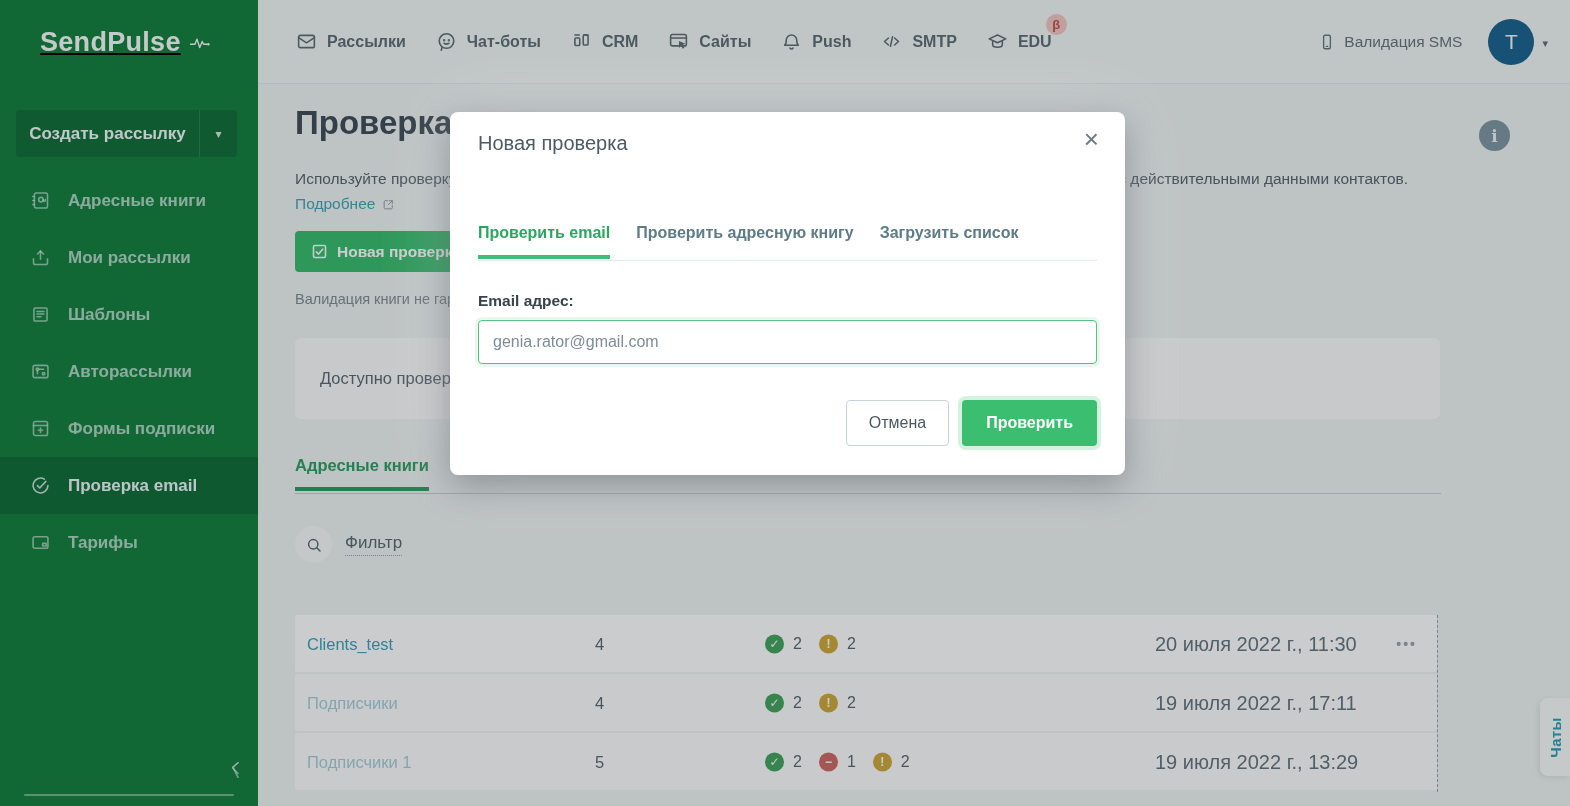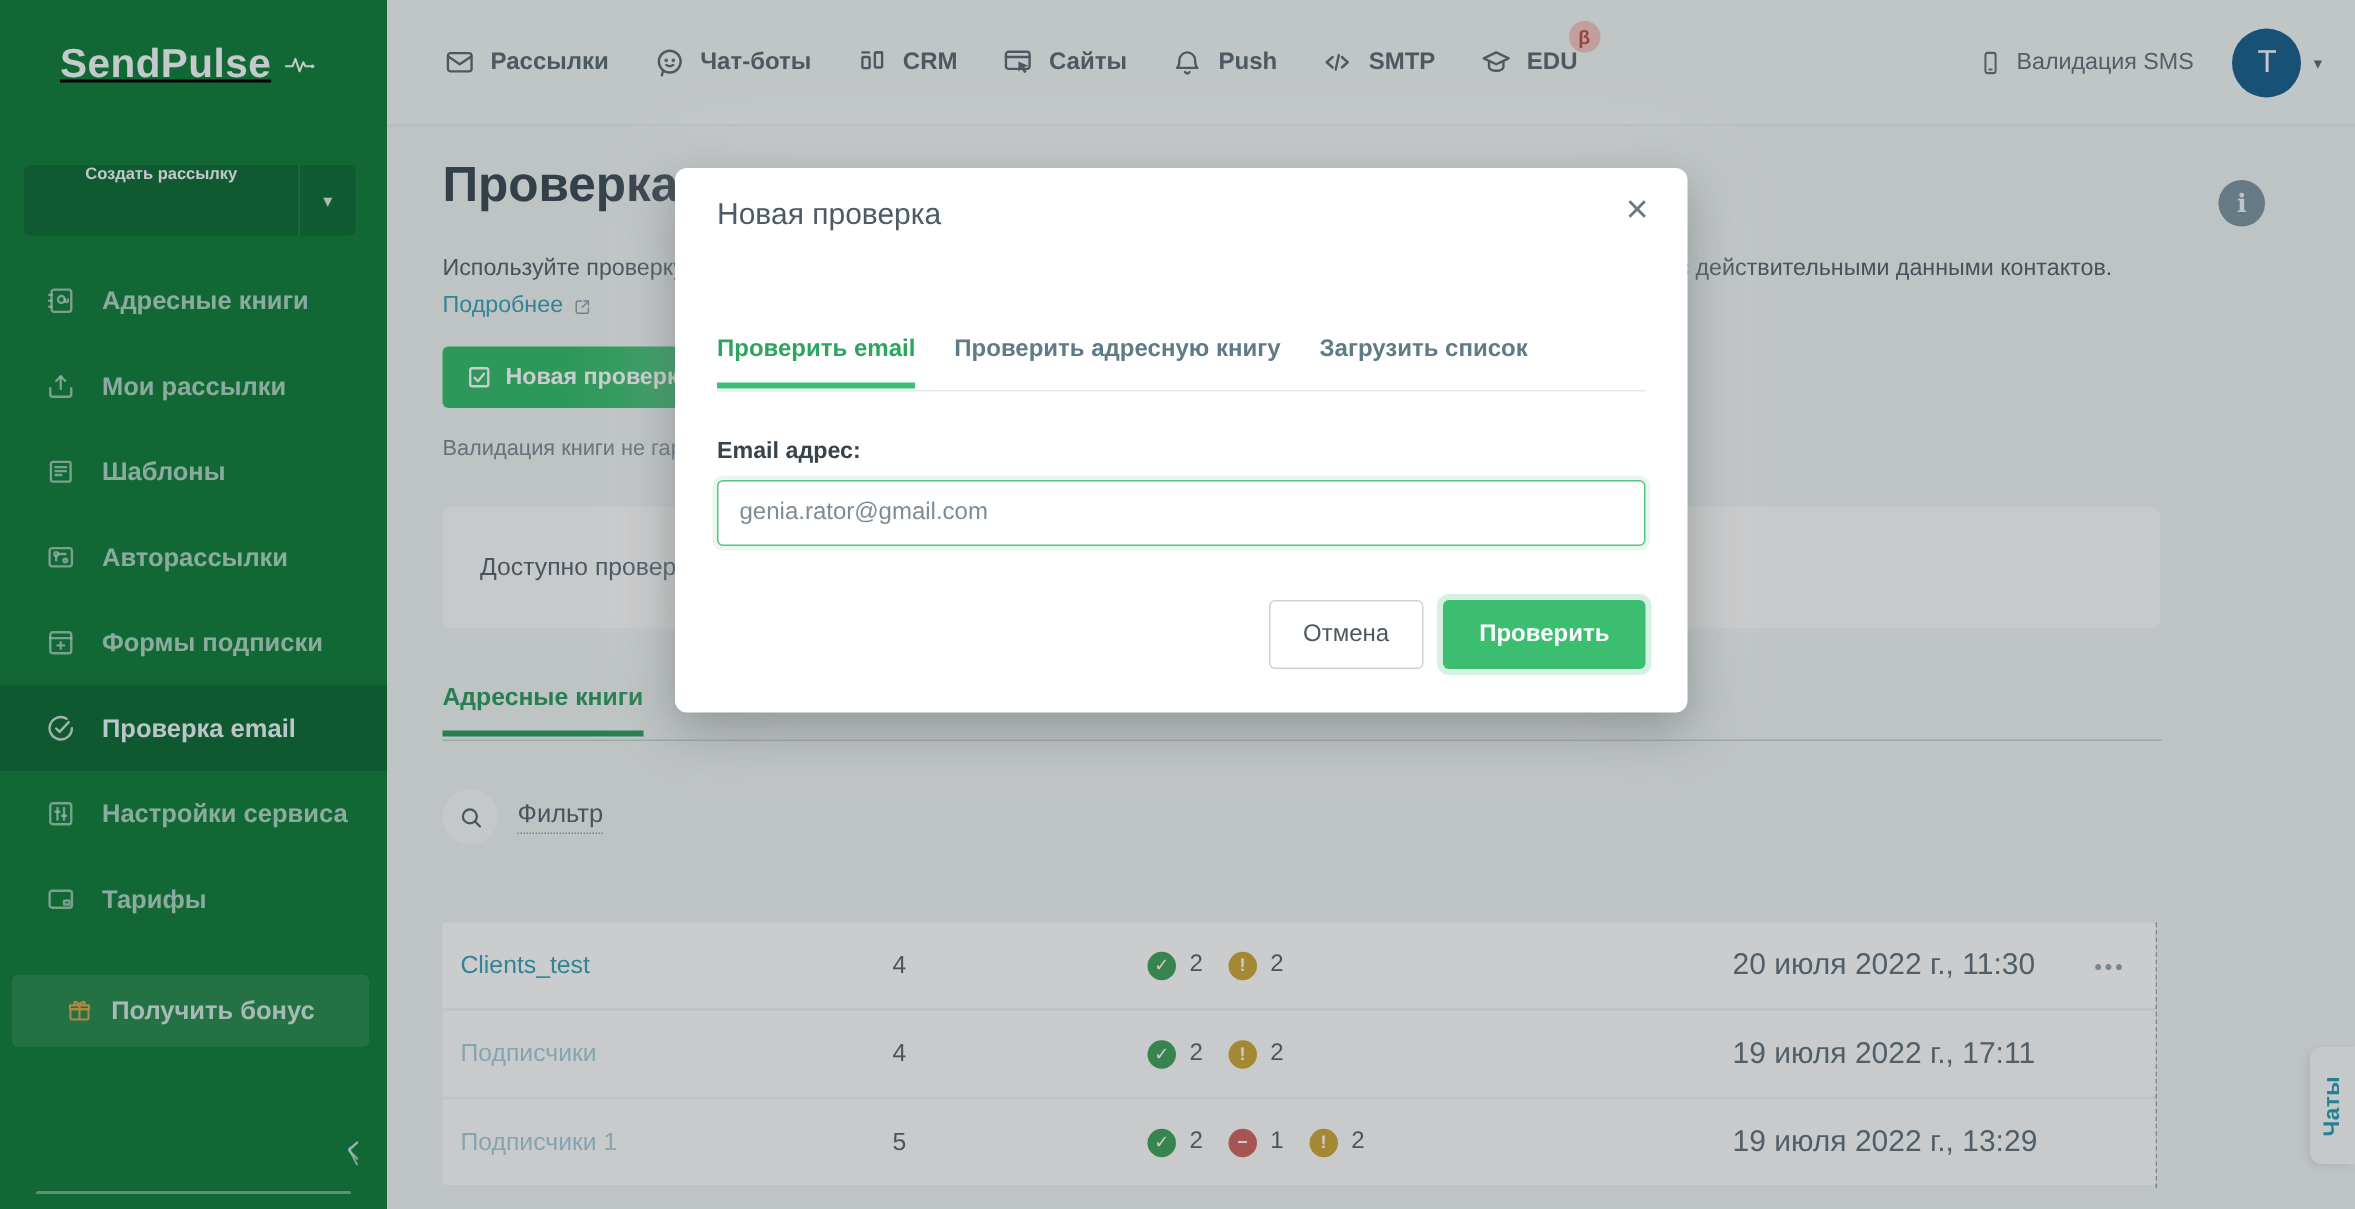--- a/index.html
+++ b/index.html
@@ -5,21 +5,21 @@
   *{margin:0;padding:0;box-sizing:border-box;}
   html,body{width:1570px;height:806px;background:#fff;}
   body{font-family:"Liberation Sans","DejaVu Sans",sans-serif;}
   .stage{position:relative;width:1570px;height:806px;overflow:hidden;background:#EFF4F4;}
 
   
   .sidebar{position:absolute;left:0;top:0;width:258px;height:806px;background:#15803d;z-index:10;text-decoration:underline;}
   .logo{height:84px;display:flex;align-items:center;padding-left:40px;gap:9px;color:#F7FBFC;}
   .logo-text{font-size:27px;font-weight:700;letter-spacing:.3px;}
   .pulse .ic svg,.pulse svg{width:34px;height:25px;}
-  .create-btn{position:absolute;left:16px;top:110px;width:221px;height:47px;background:rgba(4,36,44,.18);border-radius:4px;display:flex;color:#F2FAFB;font-size:11px;font-weight:700;}
+  .create-btn{position:absolute;left:16px;top:110px;width:221px;height:47px;background:rgba(4,36,44,.18);border-radius:4px;display:flex;align-items:center;color:#F2FAFB;font-size:17px;font-weight:700;}
   .create-label{flex:1;text-align:center;}
   .create-caret{width:38px;height:100%;display:flex;align-items:center;justify-content:center;border-left:1px solid rgba(255,255,255,.12);}
   .create-caret::before{content:'▾';font-size:12px;color:rgba(255,255,255,.85);}
   #side-menu{position:absolute;top:172px;left:0;right:0;}
   .side-item{height:57px;display:flex;align-items:center;padding-left:30px;gap:17px;color:rgba(233,246,248,.72);font-size:17px;font-weight:700;cursor:pointer;}
   .side-item .ic svg{width:21px;height:21px;opacity:.85;}
   .side-item.active{background:rgba(6,42,52,.22);color:#ECF6F8;}
   .bonus-btn{position:absolute;left:8px;top:650px;width:238px;height:48px;background:rgba(255,255,255,.10);border-radius:4px;display:flex;align-items:center;justify-content:center;gap:12px;font-size:17px;font-weight:700;color:rgba(238,249,251,.85);}
   .bonus-btn .ic{color:#D9AC52;}
   .bonus-btn .ic svg{width:18px;height:18px;}
@@ -179,48 +179,27 @@
             <svg viewBox="0 0 24 24">
               <path d="M20.5 12a8.5 8.5 0 1 1-4-7.2"></path>
               <path d="M8.5 12.2l2.6 2.6 7-7.5"></path>
             </svg>
           </span>
           <span>Проверка email</span>
         </div>
         <div class="side-item">
           <span class="ic">
             <svg viewBox="0 0 24 24">
-              <rect x="4" y="4" width="16" height="16" rx="2"></rect>
-              <path d="M9.5 7.5v9M14.5 7.5v9"></path>
-              <path d="M8 10.5h3M13 13.5h3"></path>
-            </svg>
-          </span>
-          <span>Настройки сервиса</span>
-        </div>
-        <div class="side-item">
-          <span class="ic">
-            <svg viewBox="0 0 24 24">
               <rect x="3.5" y="5.5" width="17" height="13" rx="2"></rect>
               <path d="M14.5 13h4v3h-4z"></path>
             </svg>
           </span>
           <span>Тарифы</span>
         </div>
       </nav>
-    <div class="bonus-btn">
-      <span class="ic">
-        <svg viewBox="0 0 24 24">
-            <rect x="4" y="10.5" width="16" height="9" rx="1"></rect>
-            <path d="M3.5 7h17v3.5h-17z"></path>
-            <path d="M12 7v12.5"></path>
-            <path d="M12 6.8C10.8 3.4 6.8 3 7.5 5.4 8 7.2 10.5 7 12 6.8zm0 0c1.2-3.4 5.2-3.8 4.5-1.4-.5 1.8-3 1.6-4.5 1.4z"></path>
-          </svg>
-      </span>
-      <span>Получить бонус</span>
-    </div>
     <div class="collapse-btn">
       <span class="ic">
           <svg viewBox="0 0 24 24">
             <path d="M14.5 5.5L8 12l6.5 18.5" transform="scale(1,0.7) translate(0,3)"></path>
             <path d="M14.5 5.5L8 12l6.5 6.5"></path>
           </svg>
         </span>
     </div>
     <div class="side-divider"></div>
   </aside>

